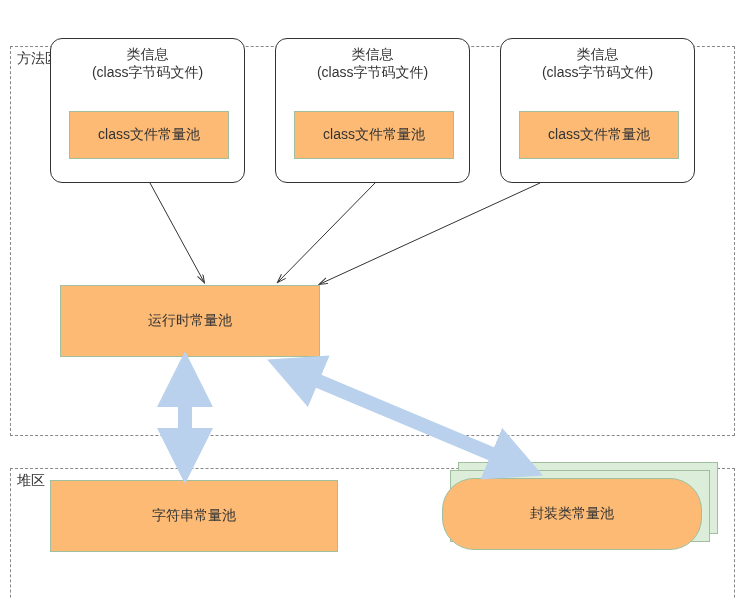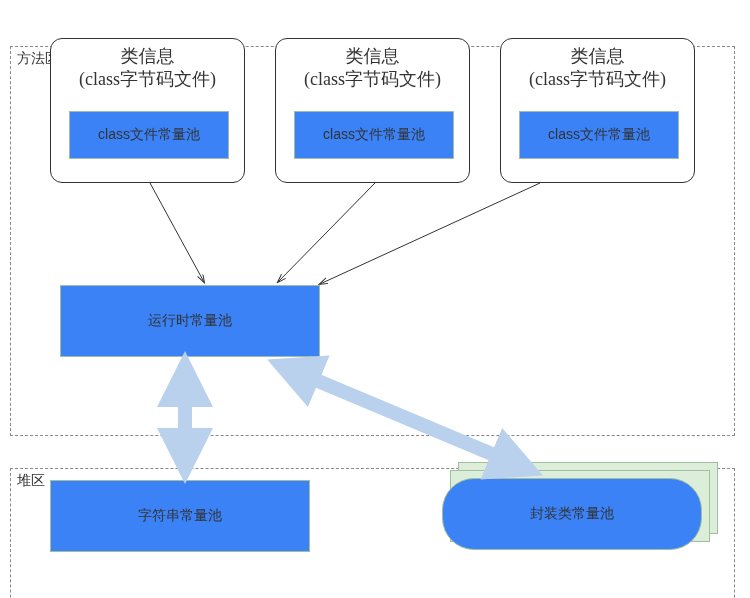--- a/index.html
+++ b/index.html
@@ -23,30 +23,29 @@
   }
   .classinfo-box {
     position:absolute;
     box-sizing:border-box;
     border:1px solid #333;
     border-radius:12px;
     background:#fff;
   }
   .classinfo-title {
     text-align:center;
-    font-size:18px;
+    font-size:14px;
     color:#333;
     padding-top:6px;
     line-height:1.3;
-    font-family:Liberation Serif, serif;
   }
   .pool {
     position:absolute;
     box-sizing:border-box;
-    background:#3b82f6;
+    background:#fdba74;
     border:1px solid #9fbf9e;
     display:flex;
     align-items:center;
     justify-content:center;
     font-size:14px;
     color:#333;
     text-align:center;
   }
   .stack-shadow {
     position:absolute;
@@ -91,21 +90,21 @@
 <div class="classinfo-box" style="left:500px; top:38px; width:195px; height:145px;">
   <div class="classinfo-title">
     <span>类信息</span><br>
     <span>(class字节码文件)</span>
   </div>
   <div class="pool" style="left:18px; top:72px; width:160px; height:48px; position:absolute;">class文件常量池</div>
 </div>
 
 <div class="pool" style="left:60px; top:285px; width:260px; height:72px;text-align:center;">运行时常量池</div>
 
-<div class="pool" style="left:50px; top:480px; width:260px; height:72px;">字符串常量池</div>
+<div class="pool" style="left:50px; top:480px; width:288px; height:72px;">字符串常量池</div>
 
 <div class="stack-shadow" style="left:458px; top:462px; width:260px; height:72px;"></div>
 <div class="stack-shadow" style="left:450px; top:470px; width:260px; height:72px;"></div>
 <div class="pool" style="left:442px; top:478px; width:260px; height:72px;border-radius:32px;">封装类常量池</div>
 
 <svg class="arrows">
   <defs>
     <marker id="arrow-thin" markerWidth="10" markerHeight="10" refX="8" refY="3" orient="auto" markerUnits="strokeWidth">
       <path d="M0,0 L9,3 L0,6" fill="none" stroke="#333" stroke-width="1"></path>
     </marker>

